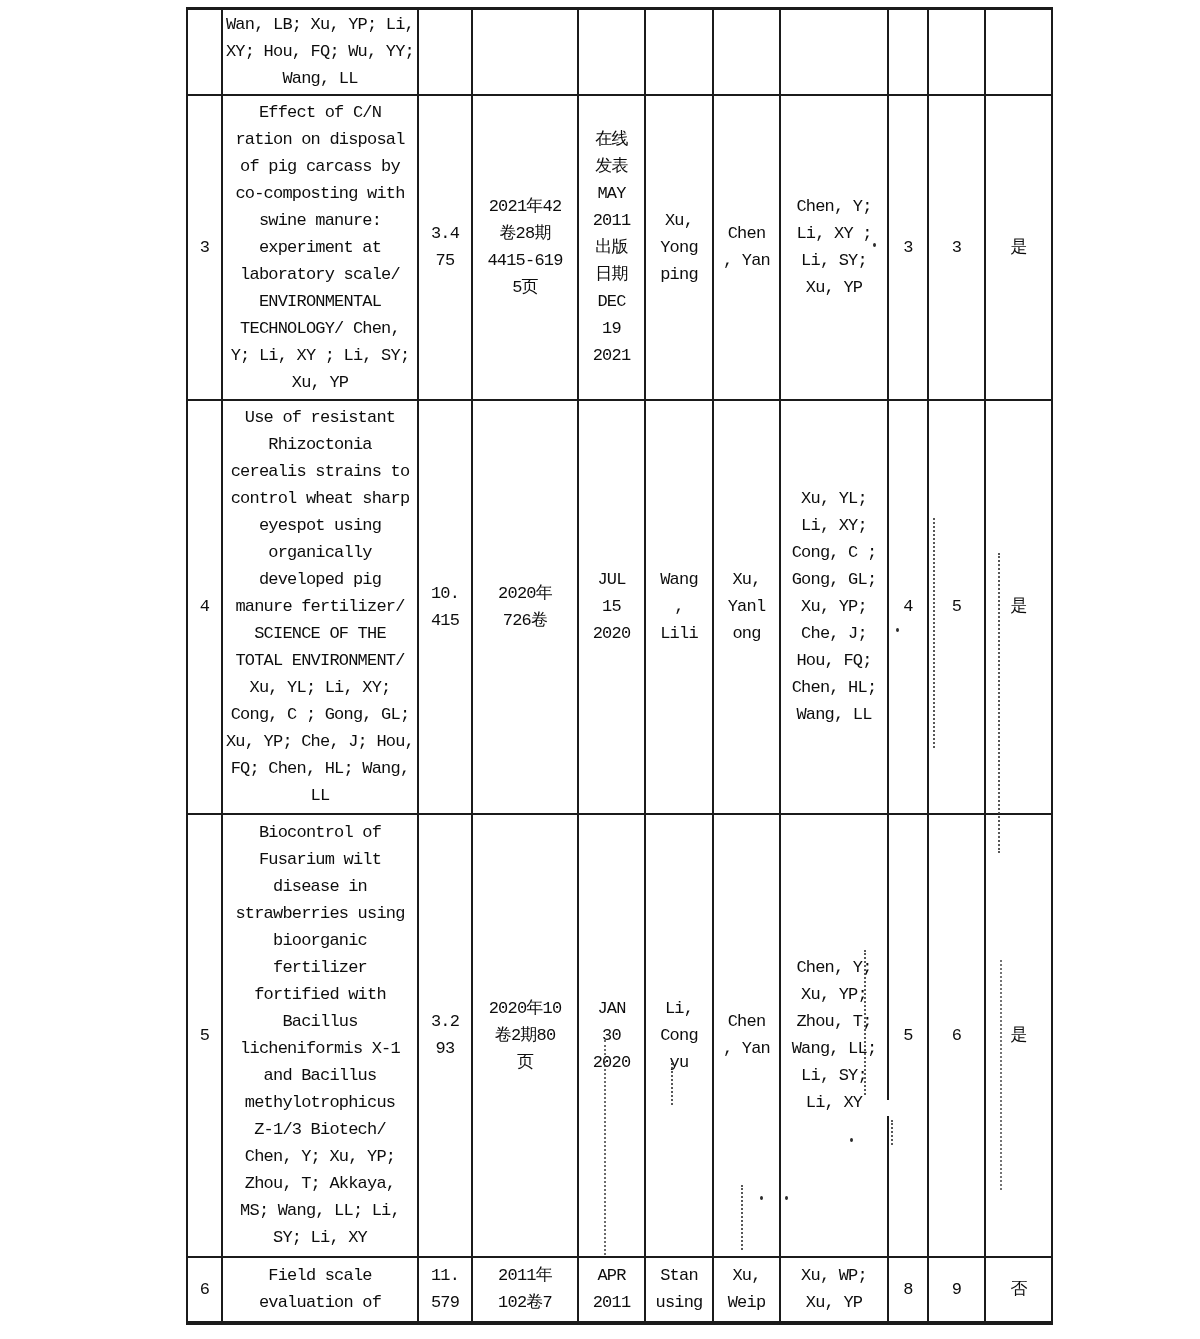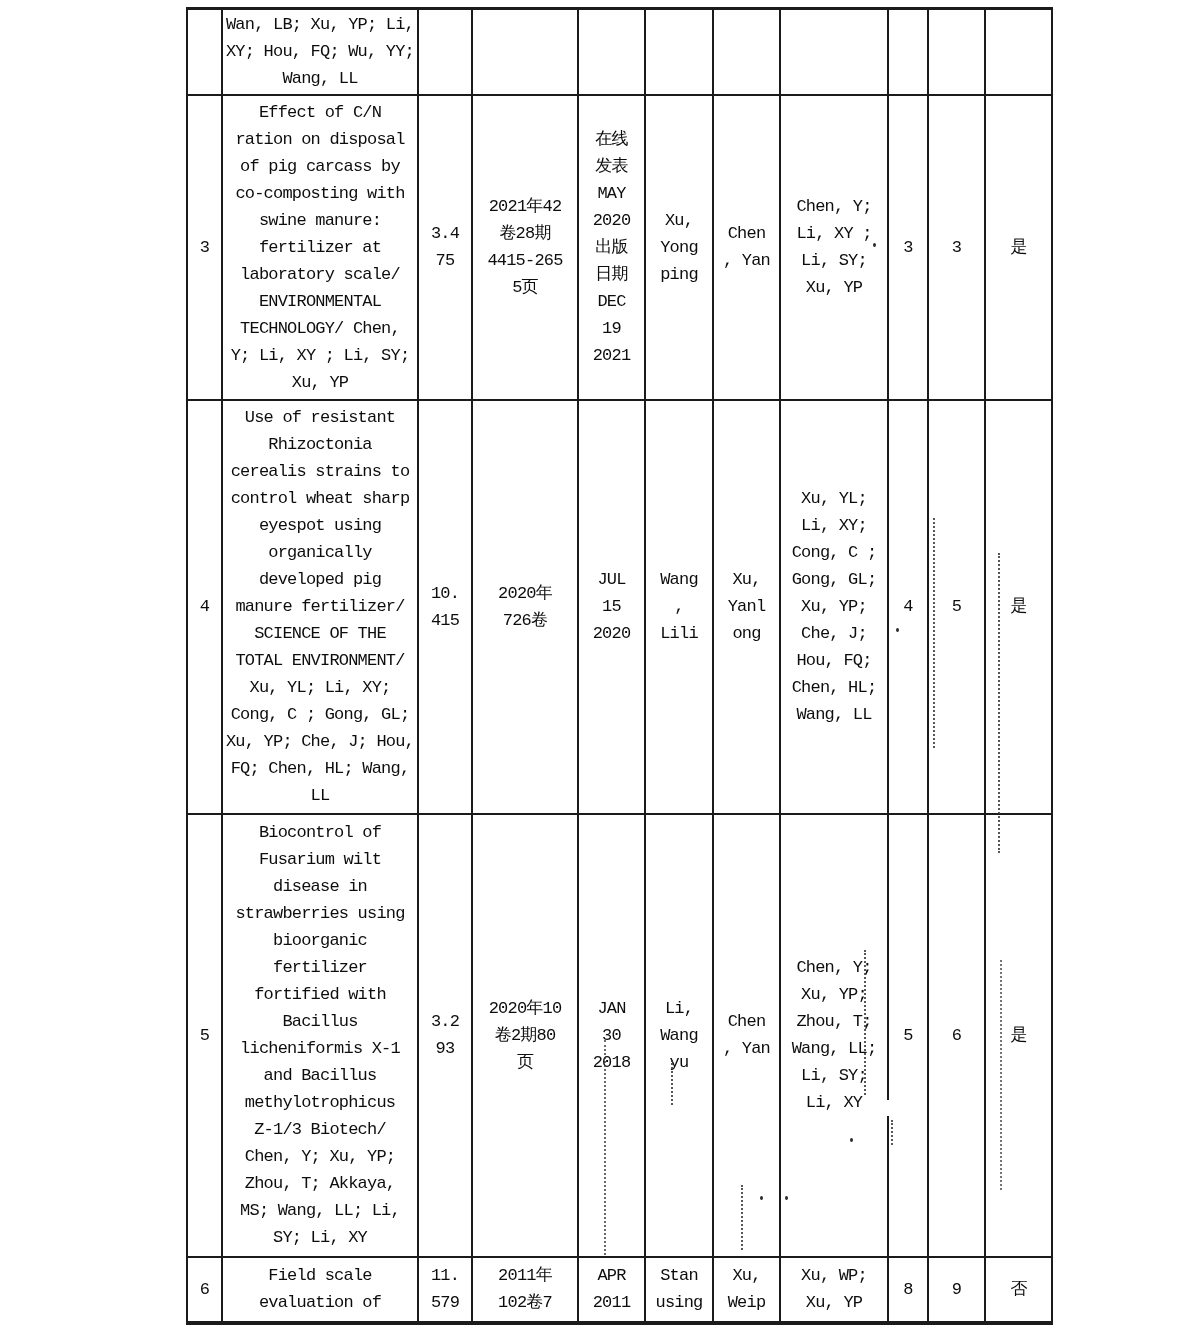--- a/index.html
+++ b/index.html
@@ -80,36 +80,36 @@
       <td></td>
     </tr>
 
     <tr style="height:305px">
       <td class="num-cell">3</td>
       <td>Effect of C/N
 ration on disposal
 of pig carcass by
 co-composting with
 swine manure:
-fertilizer at
+experiment at
 laboratory scale/
 ENVIRONMENTAL
 TECHNOLOGY/ Chen,
 Y; Li, XY ; Li, SY;
 Xu, YP</td>
       <td>3.4
 75</td>
       <td>2021年42
 卷28期
-4415-265
+4415-619
 5页</td>
       <td>在线
 发表
 MAY
-2020
+2011
 出版
 日期
 DEC
 19
 2021</td>
       <td>Xu,
 Yong
 ping</td>
       <td>Chen
 , Yan</td>
@@ -184,23 +184,23 @@
 Zhou, T; Akkaya,
 MS; Wang, LL; Li,
 SY; Li, XY</td>
       <td>3.2
 93</td>
       <td>2020年10
 卷2期80
 页</td>
       <td>JAN
 30
-2018</td>
+2020</td>
       <td>Li,
-Wang
+Cong
 yu</td>
       <td>Chen
 , Yan</td>
       <td>Chen, Y;
 Xu, YP;
 Zhou, T;
 Wang, LL;
 Li, SY;
 Li, XY</td>
       <td class="num-cell">5</td>

